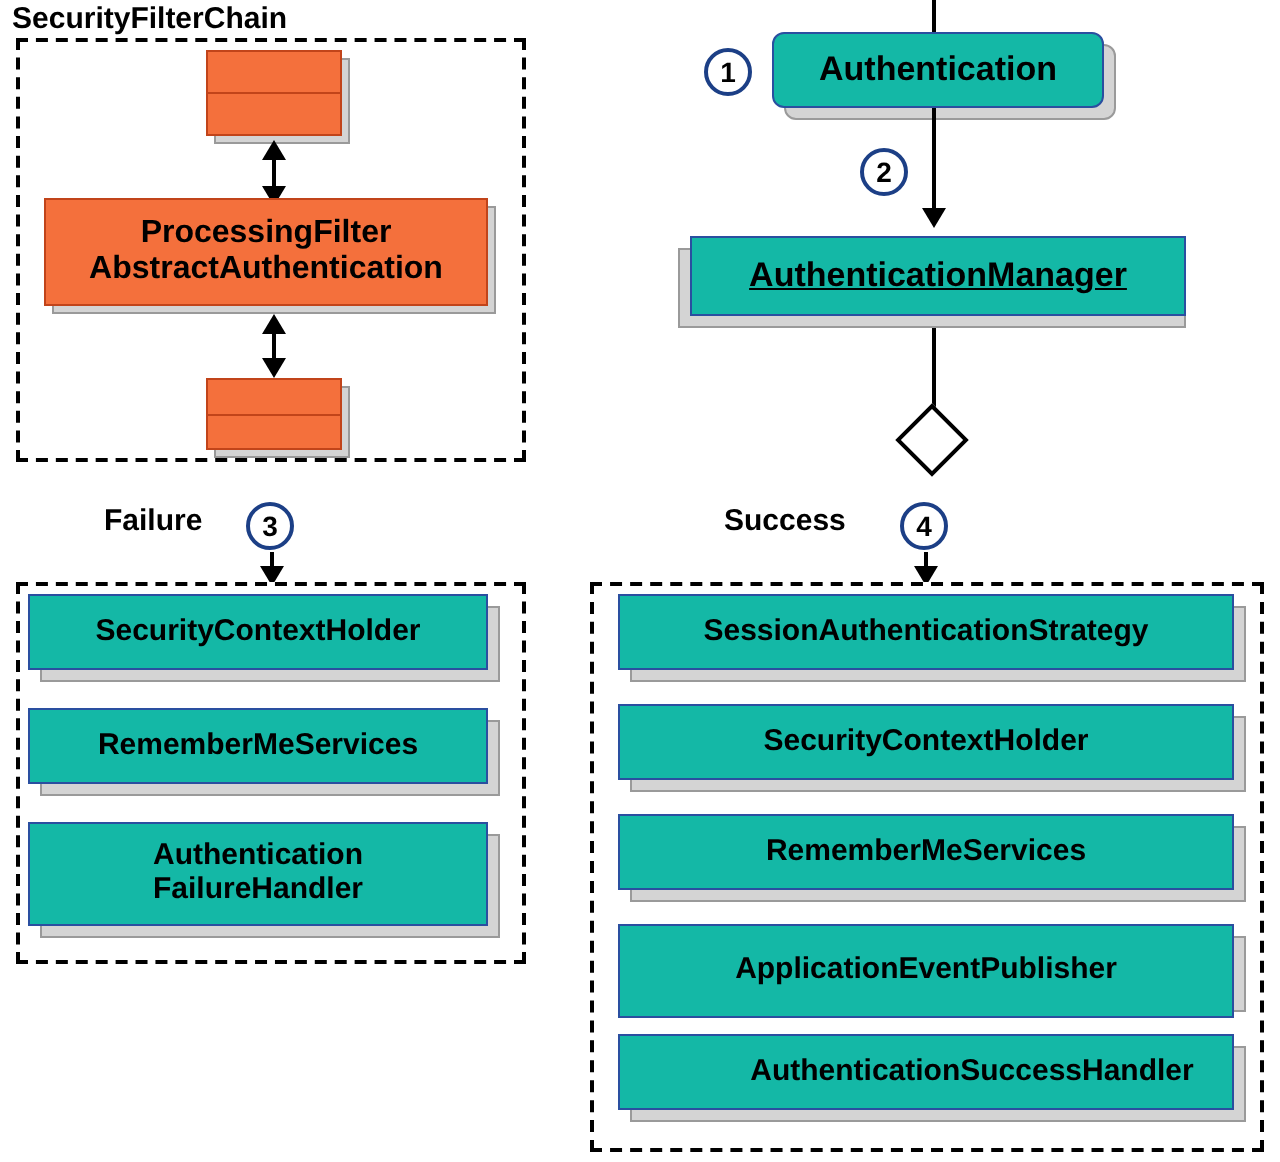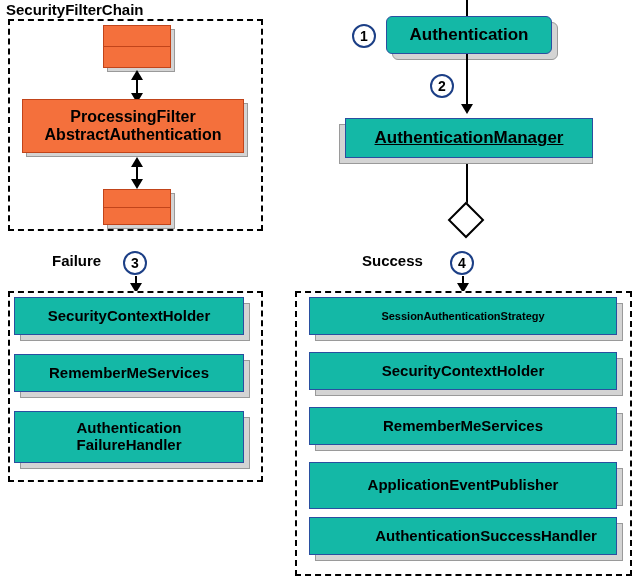--- a/index.html
+++ b/index.html
@@ -181,21 +181,21 @@
   </div>
 
   <div class="abs label" style="left:362px; top:252px; font-size:15px;">Success</div>
   <div class="abs circnum" style="left:450px; top:251px; width:24px; height:24px;">4</div>
   <div class="abs vline" style="left:462px; top:276px; height:10px;"></div>
   <div class="abs arrowhead-down" style="left:457px; top:283px;"></div>
 
   <div class="abs group-box" style="left:295px; top:291px; width:337px; height:285px;"></div>
 
   <div class="abs shadow" style="left:315px; top:303px; width:308px; height:38px;"></div>
-  <div class="abs node blue" style="left:309px; top:297px; width:308px; height:38px; font-size:11px;">SessionAuthenticationStrategy</div>
+  <div class="abs node blue" style="left:309px; top:297px; width:308px; height:38px; font-size:15px;">SessionAuthenticationStrategy</div>
 
   <div class="abs shadow" style="left:315px; top:358px; width:308px; height:38px;"></div>
   <div class="abs node blue" style="left:309px; top:352px; width:308px; height:38px; font-size:15px;">SecurityContextHolder</div>
 
   <div class="abs shadow" style="left:315px; top:413px; width:308px; height:38px;"></div>
   <div class="abs node blue" style="left:309px; top:407px; width:308px; height:38px; font-size:15px;">RememberMeServices</div>
 
   <div class="abs shadow" style="left:315px; top:468px; width:308px; height:38px;"></div>
   <div class="abs node blue" style="left:309px; top:462px; width:308px; height:47px; font-size:15px;">ApplicationEventPublisher</div>
 

